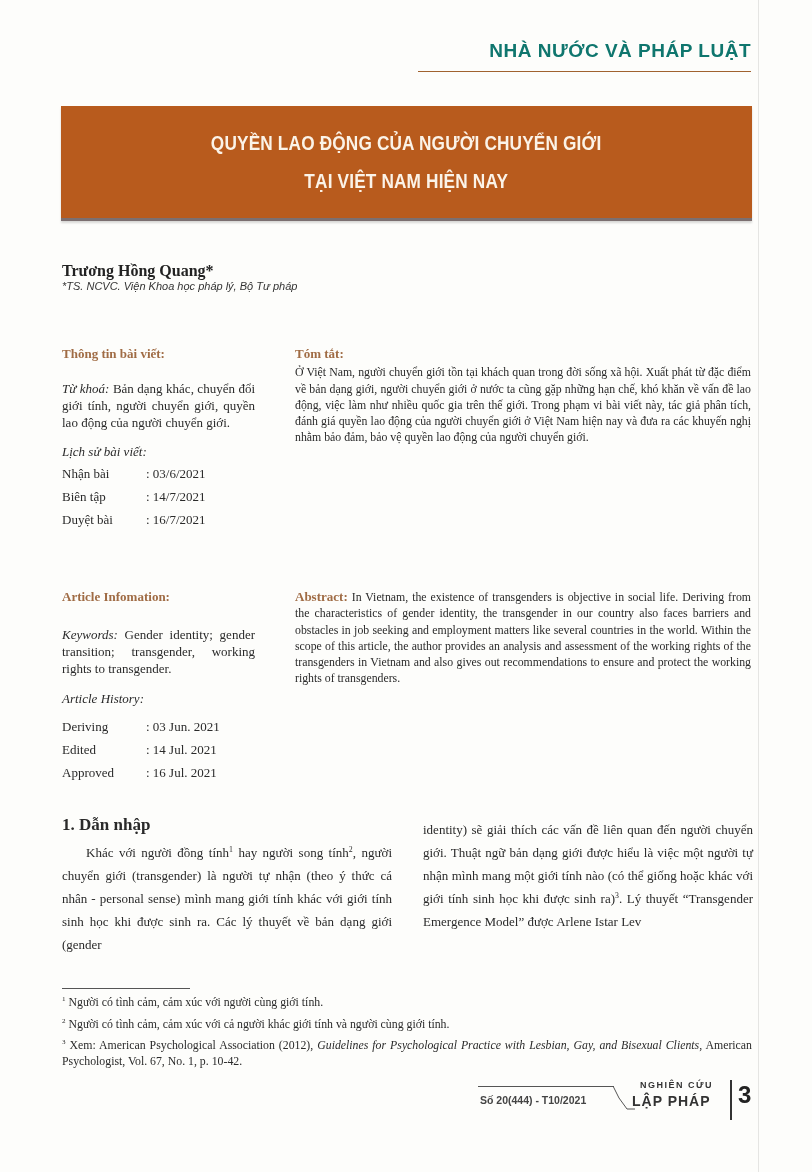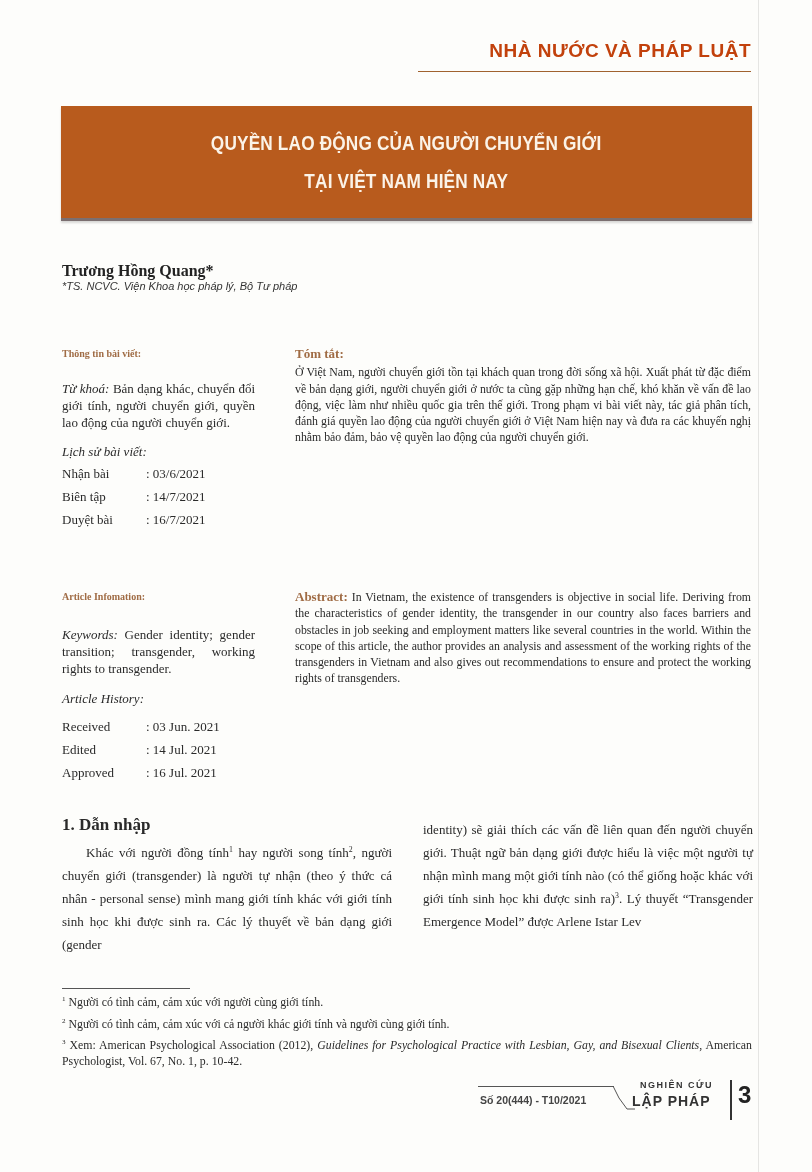--- a/index.html
+++ b/index.html
@@ -4,41 +4,41 @@
 <style>
   html, body { margin: 0; padding: 0; }
   body {
     width: 812px; height: 1172px; background: #fdfdfb; position: relative; overflow: hidden;
     font-family: "Liberation Serif", "DejaVu Serif", serif; color: #2a2a2a;
   }
   .abs { position: absolute; }
   .section-header {
     left: 445px; top: 40px; width: 306px; text-align: right;
     font-family: "Liberation Sans", "DejaVu Sans", sans-serif; font-weight: bold;
-    font-size: 19px; letter-spacing: 0.5px; color: #c2410c;
+    font-size: 19px; letter-spacing: 0.5px; color: #0f766e;
   }
   .section-rule { left: 418px; top: 71px; width: 333px; height: 1px; background: #a0622f; }
   .title-banner {
     left: 61px; top: 106px; width: 691px; height: 112px;
     background: #b85b1d;
     border-bottom: 3px solid #7b6f70;
     box-shadow: 0 2px 2px rgba(0,0,0,0.15);
     display: flex; flex-direction: column; align-items: center; justify-content: center;
   }
   .title-line {
     font-family: "Liberation Sans", "DejaVu Sans", sans-serif; font-weight: bold;
     color: #fbf3e8; font-size: 21px; letter-spacing: 0.2px; line-height: 38px;
     transform: scaleX(0.82);
   }
   .author { left: 62px; top: 262px; font-size: 16px; font-weight: bold; color: #222; }
   .affil {
     left: 62px; top: 280px; font-size: 11px; font-style: italic;
     font-family: "Liberation Sans", "DejaVu Sans", sans-serif; color: #333;
   }
-  .label-brown { color: #a06c45; font-weight: bold; font-size: 10px; }
+  .label-brown { color: #a06c45; font-weight: bold; font-size: 13px; }
   .left-col { left: 62px; width: 193px; font-size: 13px; line-height: 17px; }
   .justify { text-align: justify; }
   .hist-row { display: flex; height: 23px; align-items: center; }
   .hist-k { width: 84px; }
   .right-col { left: 295px; width: 456px; font-size: 11.8px; line-height: 16.3px; text-align: justify; }
   .body-col { font-size: 13px; line-height: 23px; text-align: justify; }
   .h1 { left: 62px; top: 815px; font-size: 17px; font-weight: bold; }
   .fn-rule { left: 62px; top: 988px; width: 128px; height: 1px; background: #555; }
   .fn { left: 62px; width: 690px; font-size: 11.8px; line-height: 16px; }
   sup { font-size: 0.6em; line-height: 0; }
@@ -106,21 +106,21 @@
 </div>
 
 <div class="abs left-col" style="top:588px;">
   <div class="label-brown">Article Infomation:</div>
   <div class="justify" style="margin-top:21px;">
     <i>Keywords:</i><span> Gender identity; gender transition; transgender, working rights to transgender.</span>
   </div>
   <div style="margin-top:13px; font-style:italic;">Article History:</div>
   <div style="margin-top:8px;">
     <div class="hist-row">
-        <span class="hist-k">Received</span>
+        <span class="hist-k">Deriving</span>
         <span>: 03 Jun. 2021</span>
       </div>
     <div class="hist-row">
         <span class="hist-k">Edited</span>
         <span>: 14 Jul. 2021</span>
       </div>
     <div class="hist-row">
         <span class="hist-k">Approved</span>
         <span>: 16 Jul. 2021</span>
       </div>

